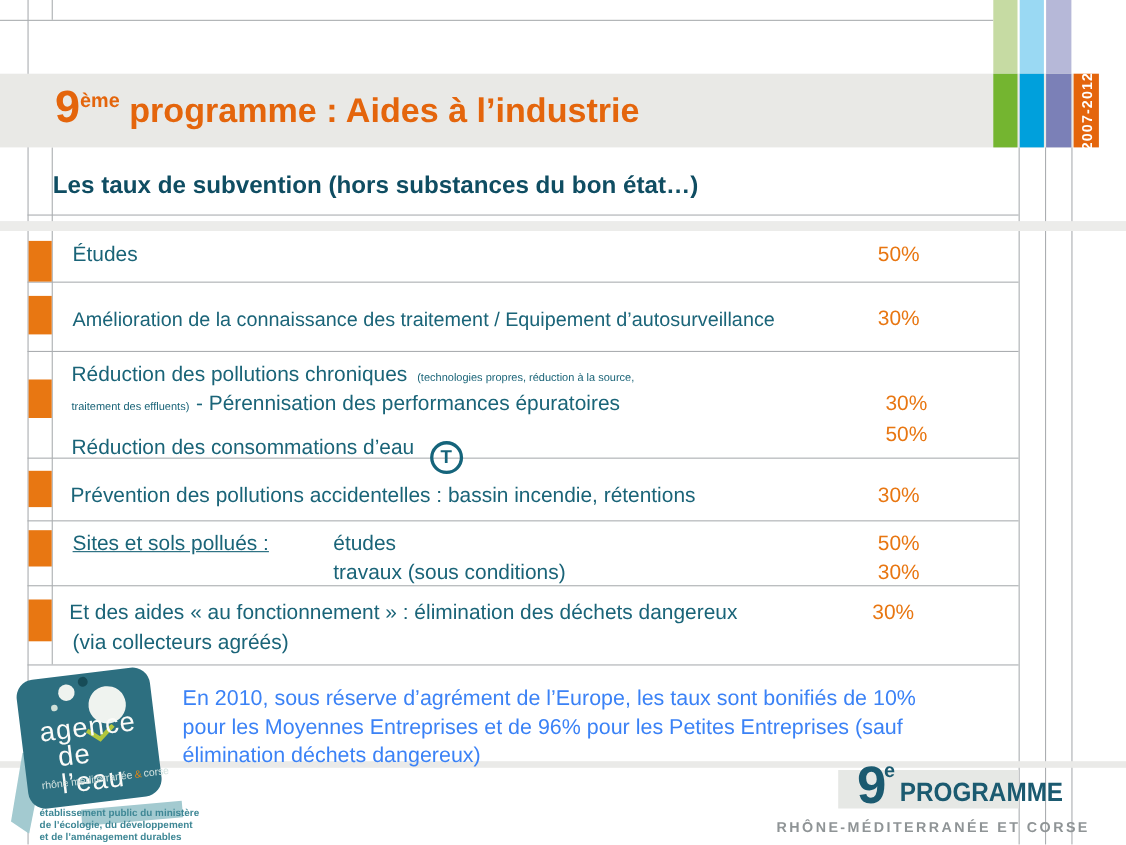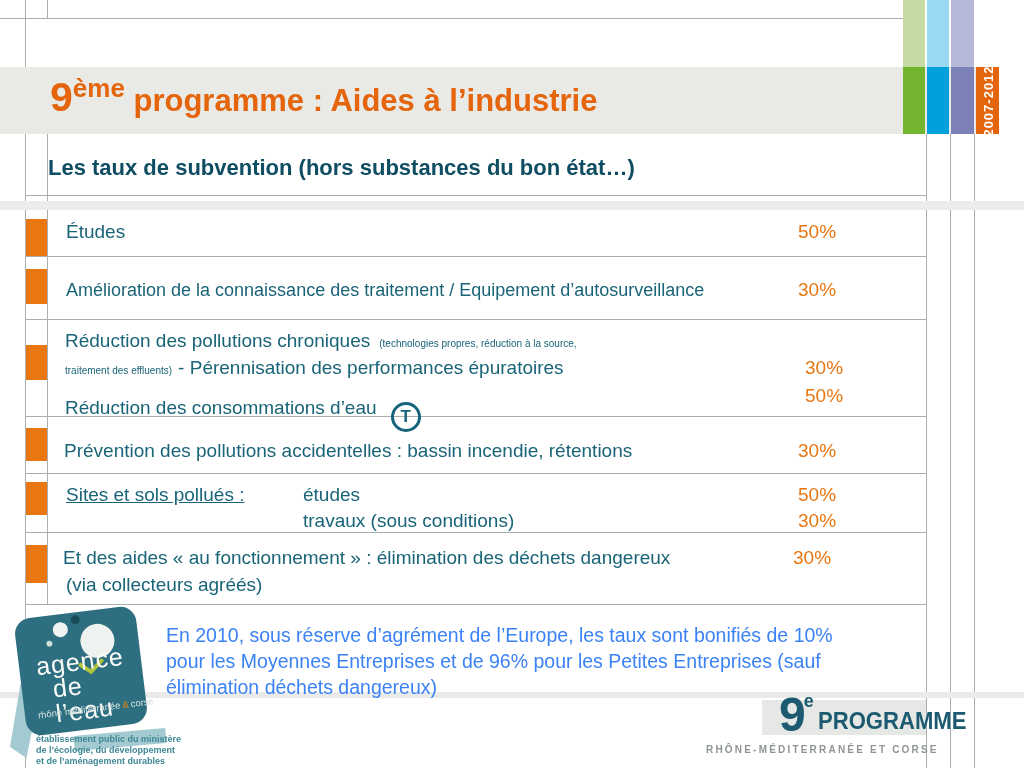--- a/index.html
+++ b/index.html
@@ -5,21 +5,21 @@
   html,body{margin:0;padding:0;background:#fff;}
   .slide{position:relative;width:1024px;height:768px;background:#ffffff;overflow:hidden;
          font-family:"Liberation Sans",sans-serif;}
   .hline{position:absolute;height:1px;background:#abaeb1;}
   .vline{position:absolute;width:1px;background:#abaeb1;}
   .stripe{position:absolute;}
   .band{position:absolute;background:#e9e9e6;}
   .title{position:absolute;left:50px;top:74px;color:#e4650c;font-weight:bold;font-size:31px;
          line-height:1.15;white-space:nowrap;}
   .title .num{font-size:41px;}
-  .title .sup{font-size:26px;position:relative;top:-14px;}
+  .title .sup{font-size:18px;position:relative;top:-14px;}
   .period-box{position:absolute;left:976px;top:67px;width:23px;height:67px;background:#e4650c;}
   .period-box span{position:absolute;left:50%;top:50%;transform:translate(-50%,-50%) rotate(-90deg);
          color:#fff;font-weight:bold;font-size:13px;letter-spacing:1px;white-space:nowrap;}
   .heading{position:absolute;left:48px;top:155px;color:#0f4d62;font-weight:bold;font-size:22px;white-space:nowrap;}
   .gray-strip{position:absolute;background:#ececea;}
   .bullet{position:absolute;left:26px;width:21px;background:#e87712;}
   .cell{position:absolute;color:#1a6478;font-size:19px;line-height:1.2;white-space:nowrap;}
   .cell.sm{font-size:18px;}
   .small-txt{font-size:10px;}
   .pct{position:absolute;color:#e87611;font-size:19px;font-weight:400;white-space:nowrap;}
@@ -40,21 +40,21 @@
   .logo-region{position:absolute;left:13px;top:92px;color:#d3e2df;font-size:9.5px;white-space:nowrap;}
   .logo-region .amp{color:#e8860e;margin:0 2px;}
   .logo-caption{position:absolute;left:28px;top:128px;color:#3e8795;font-size:9px;line-height:11px;
          font-weight:bold;white-space:nowrap;}
   
   .footer-band{position:absolute;left:762px;top:700px;width:164px;height:35px;background:#e6e8e5;}
   .f9{position:absolute;left:779px;top:691px;color:#1b5a70;font-weight:bold;font-size:48px;line-height:1;}
   .f9 .sup{font-size:18px;position:relative;top:-24px;left:-2px;}
   .f-prog{position:absolute;left:818px;top:709px;color:#1b5a70;font-weight:bold;font-size:24px;
          line-height:1;transform:scaleX(.92);transform-origin:left;}
-  .f-region{position:absolute;left:706px;top:744px;color:#8f9496;font-weight:bold;font-size:10px;
+  .f-region{position:absolute;left:706px;top:744px;color:#8f9496;font-weight:bold;font-size:13px;
          letter-spacing:2.2px;white-space:nowrap;}
 </style>
 </head>
 <body>
 
 <div class="slide">
 
   <div class="hline" style="left:0;top:18px;width:903px;"></div>
   <div class="vline" style="left:25px;top:0;height:768px;"></div>
   <div class="vline" style="left:47px;top:0;height:18px;"></div>

